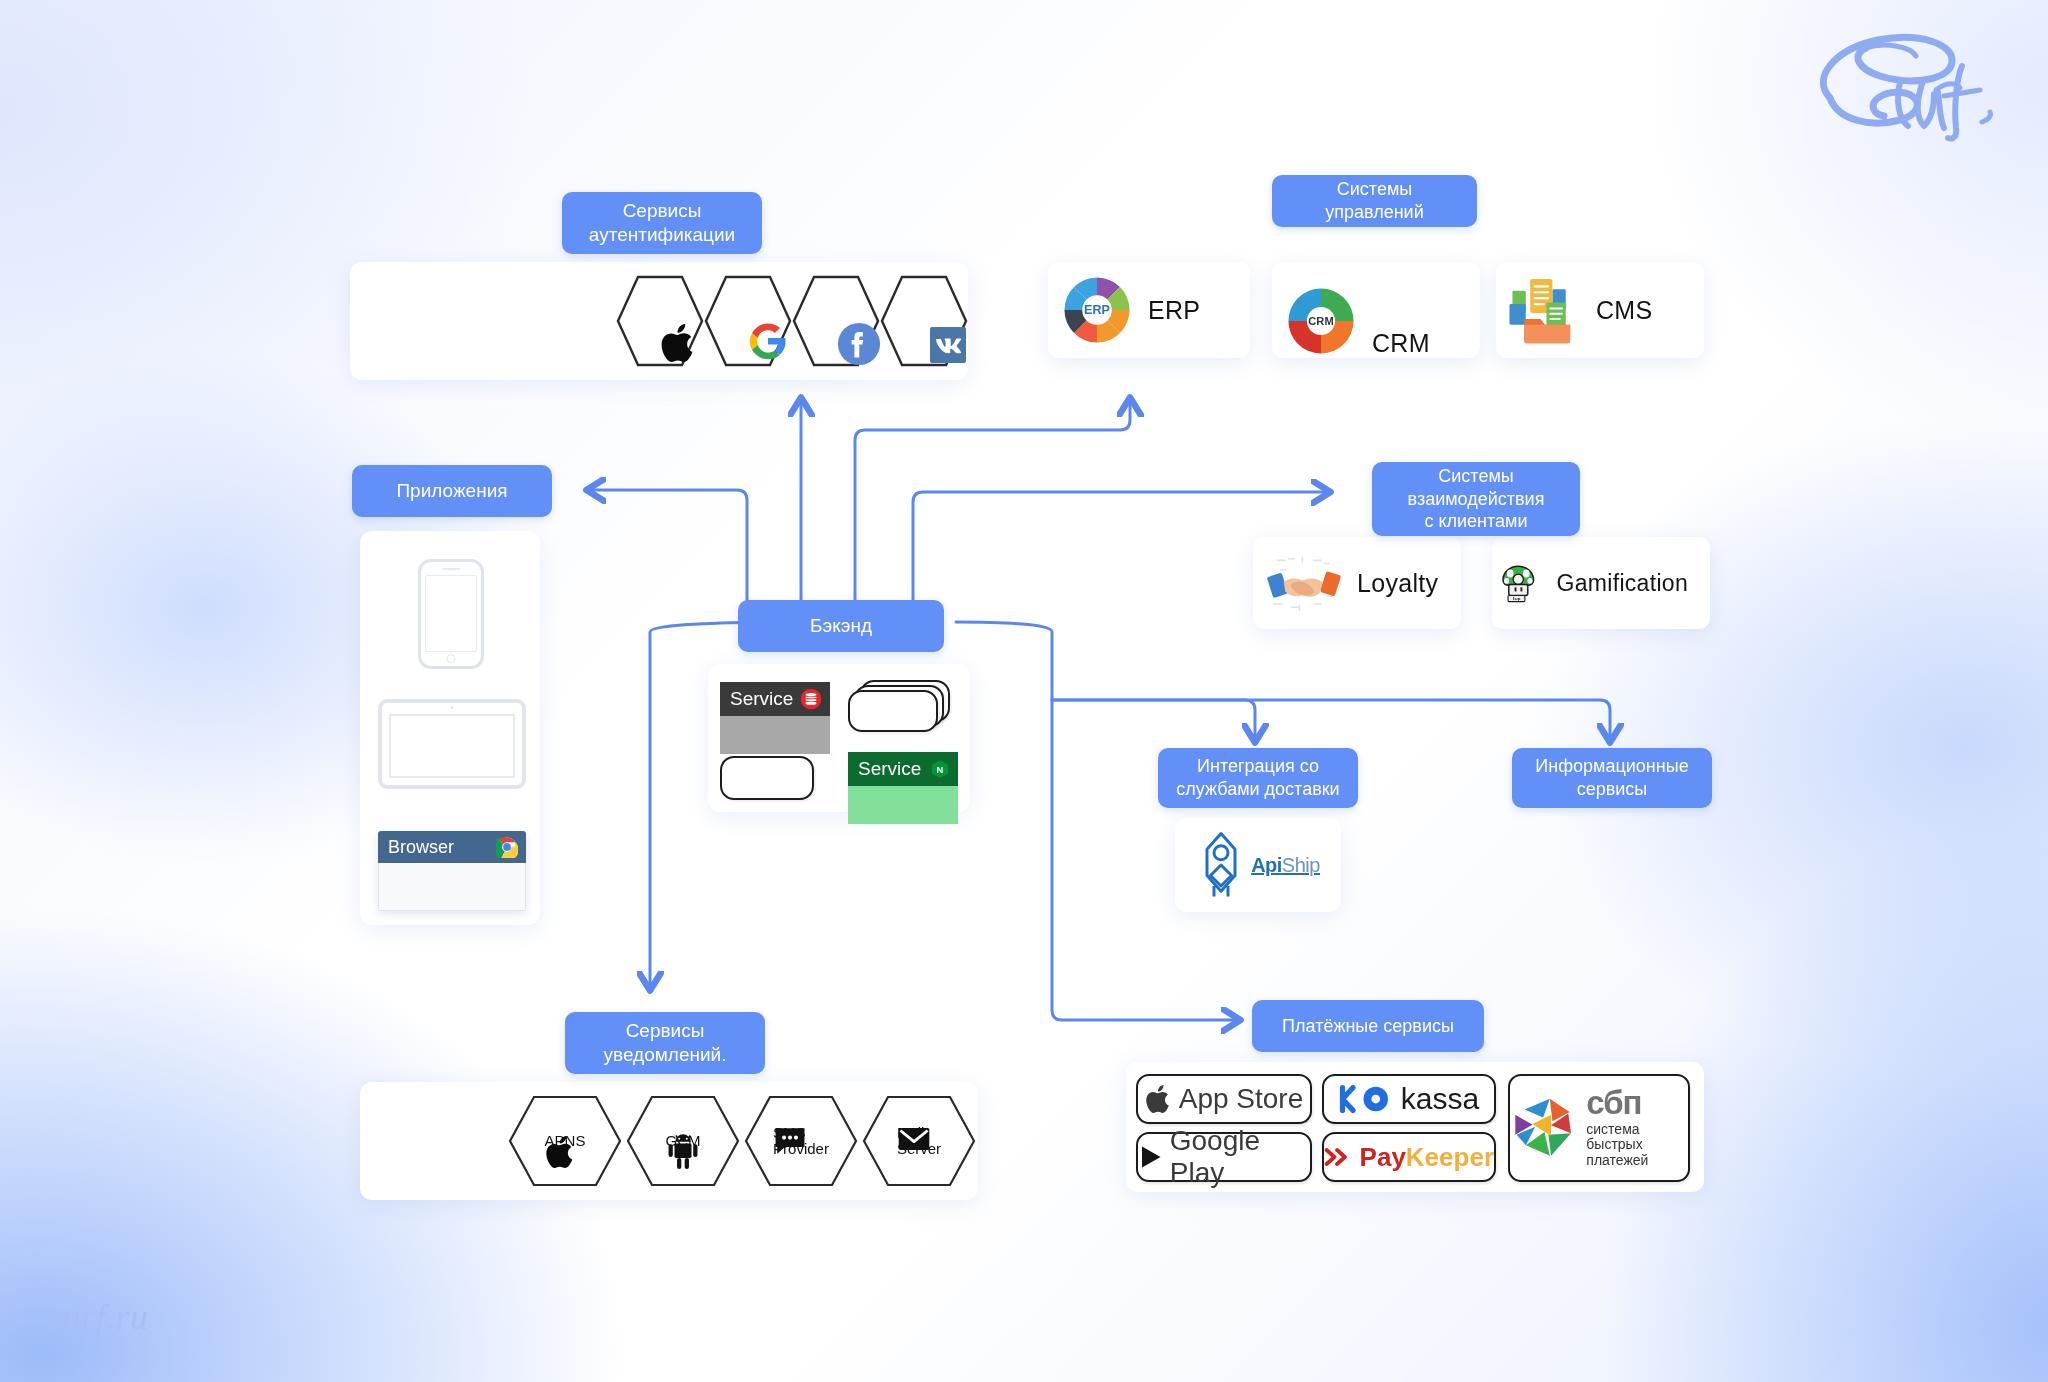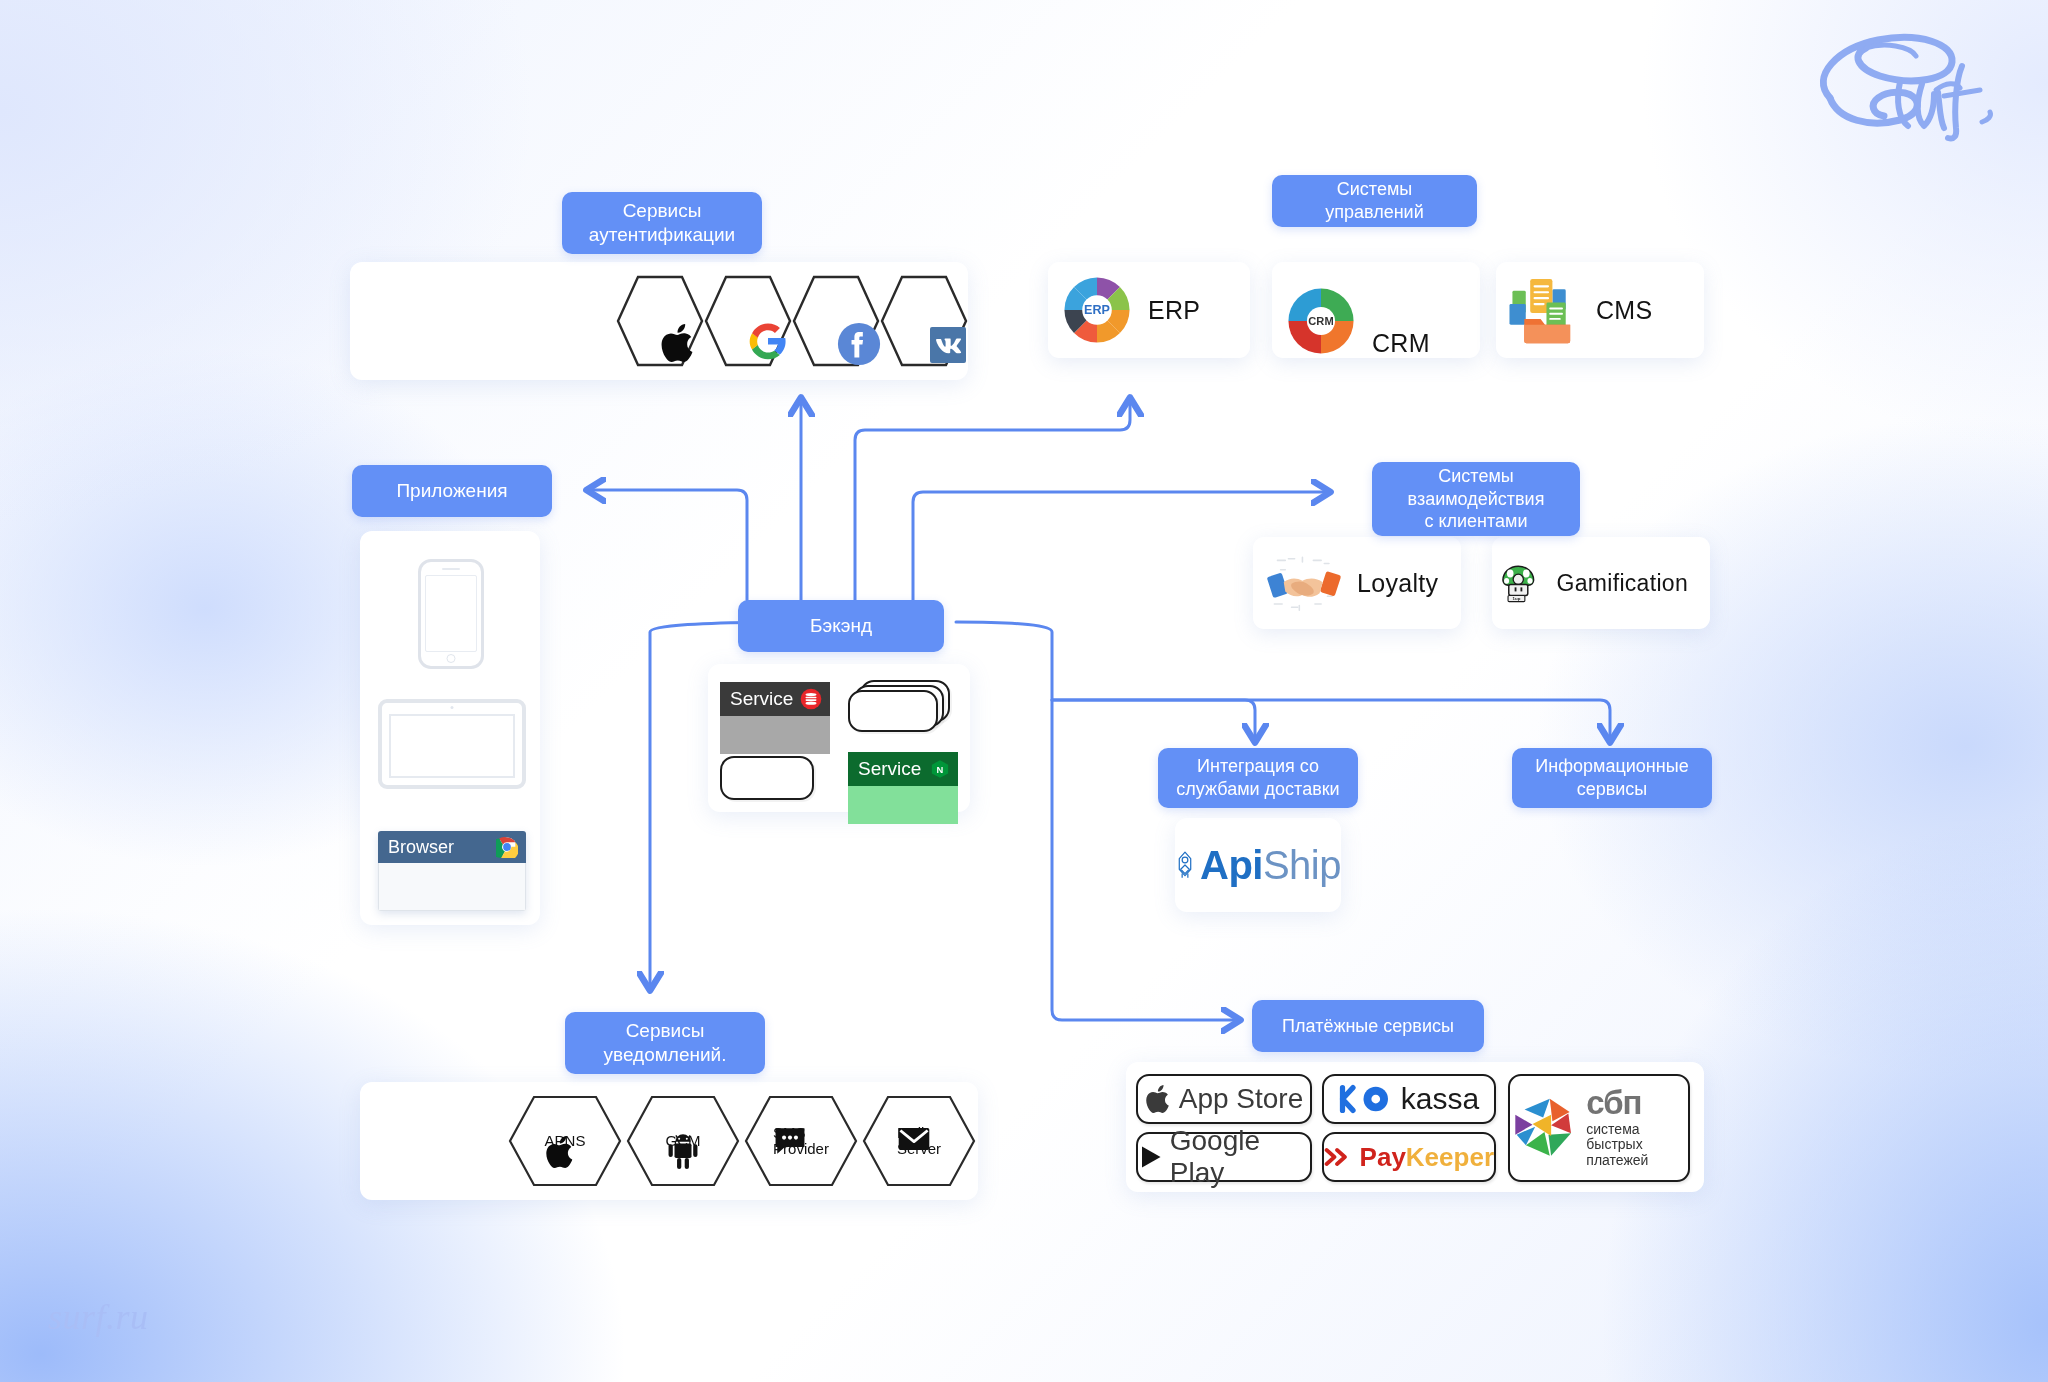--- a/index.html
+++ b/index.html
@@ -387,21 +387,21 @@
   <div class="panel" style="left:1175px; top:818px; width:166px; height:94px;">
     <div style="display:flex; align-items:center; justify-content:center; gap:5px; height:100%;">
       <svg width="50" height="70" viewBox="0 0 56 80">
         <g fill="none" stroke="#1f6fc4" stroke-width="3.4" stroke-linejoin="round">
           <path d="M28,4 L44,22 V52 L28,70 L12,52 V22 Z"></path>
           <circle cx="28" cy="26" r="8"></circle>
           <path d="M28,40 L40,52 L28,64 L16,52 Z"></path>
           <path d="M20,64 L20,76 M36,64 L36,76"></path>
         </g>
       </svg>
-      <span style="font-size:40px;color:#1f6fc4;letter-spacing:-.5px;">
+      <span style="font-size:20px;color:#1f6fc4;letter-spacing:-.5px;text-decoration:underline;">
         <b>Api</b><span style="color:#6c93c4;">Ship</span>
       </span>
     </div>
   </div>
 
   <div class="pill" style="left:1512px; top:748px; width:200px; height:60px; font-size:18px;">Информационные
 сервисы</div>
 
   <div class="pill" style="left:565px; top:1012px; width:200px; height:62px;">Сервисы
 уведомлений.</div>

